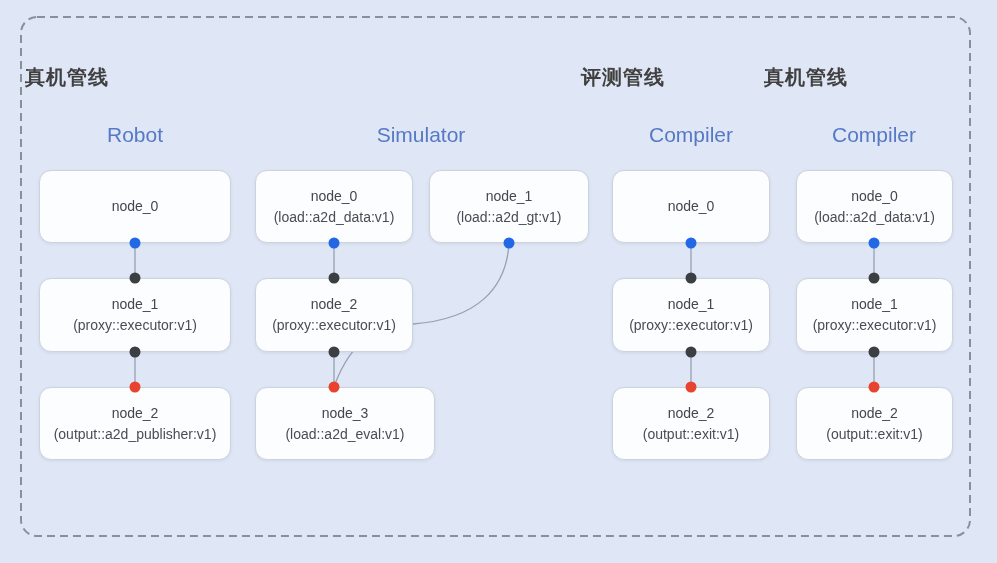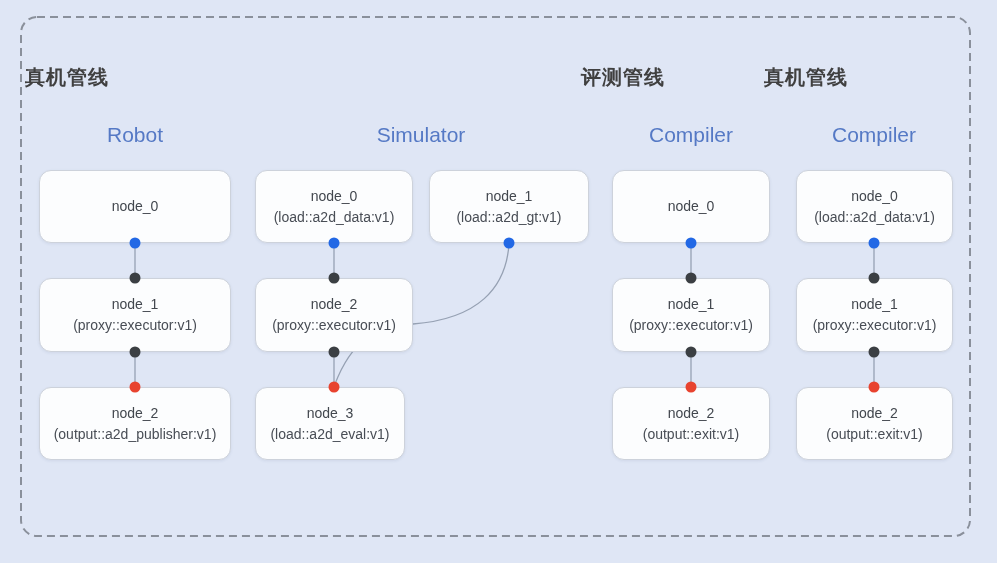--- a/index.html
+++ b/index.html
@@ -128,21 +128,21 @@
     <span class="node-type">(load::a2d_data:v1)</span>
   </div>
   <div class="node-card" style="left:429px; top:170px; width:160px; height:73px">
     <span class="node-name">node_1</span>
     <span class="node-type">(load::a2d_gt:v1)</span>
   </div>
   <div class="node-card" style="left:255px; top:278px; width:158px; height:74px">
     <span class="node-name">node_2</span>
     <span class="node-type">(proxy::executor:v1)</span>
   </div>
-  <div class="node-card" style="left:255px; top:387px; width:150px; height:73px">
+  <div class="node-card" style="left:255px; top:387px; width:180px; height:73px">
     <span class="node-name">node_3</span>
     <span class="node-type">(load::a2d_eval:v1)</span>
   </div>
 
   <div class="node-card" style="left:612px; top:170px; width:158px; height:73px">
     <span class="node-name">node_0</span>
   </div>
   <div class="node-card" style="left:612px; top:278px; width:158px; height:74px">
     <span class="node-name">node_1</span>
     <span class="node-type">(proxy::executor:v1)</span>

